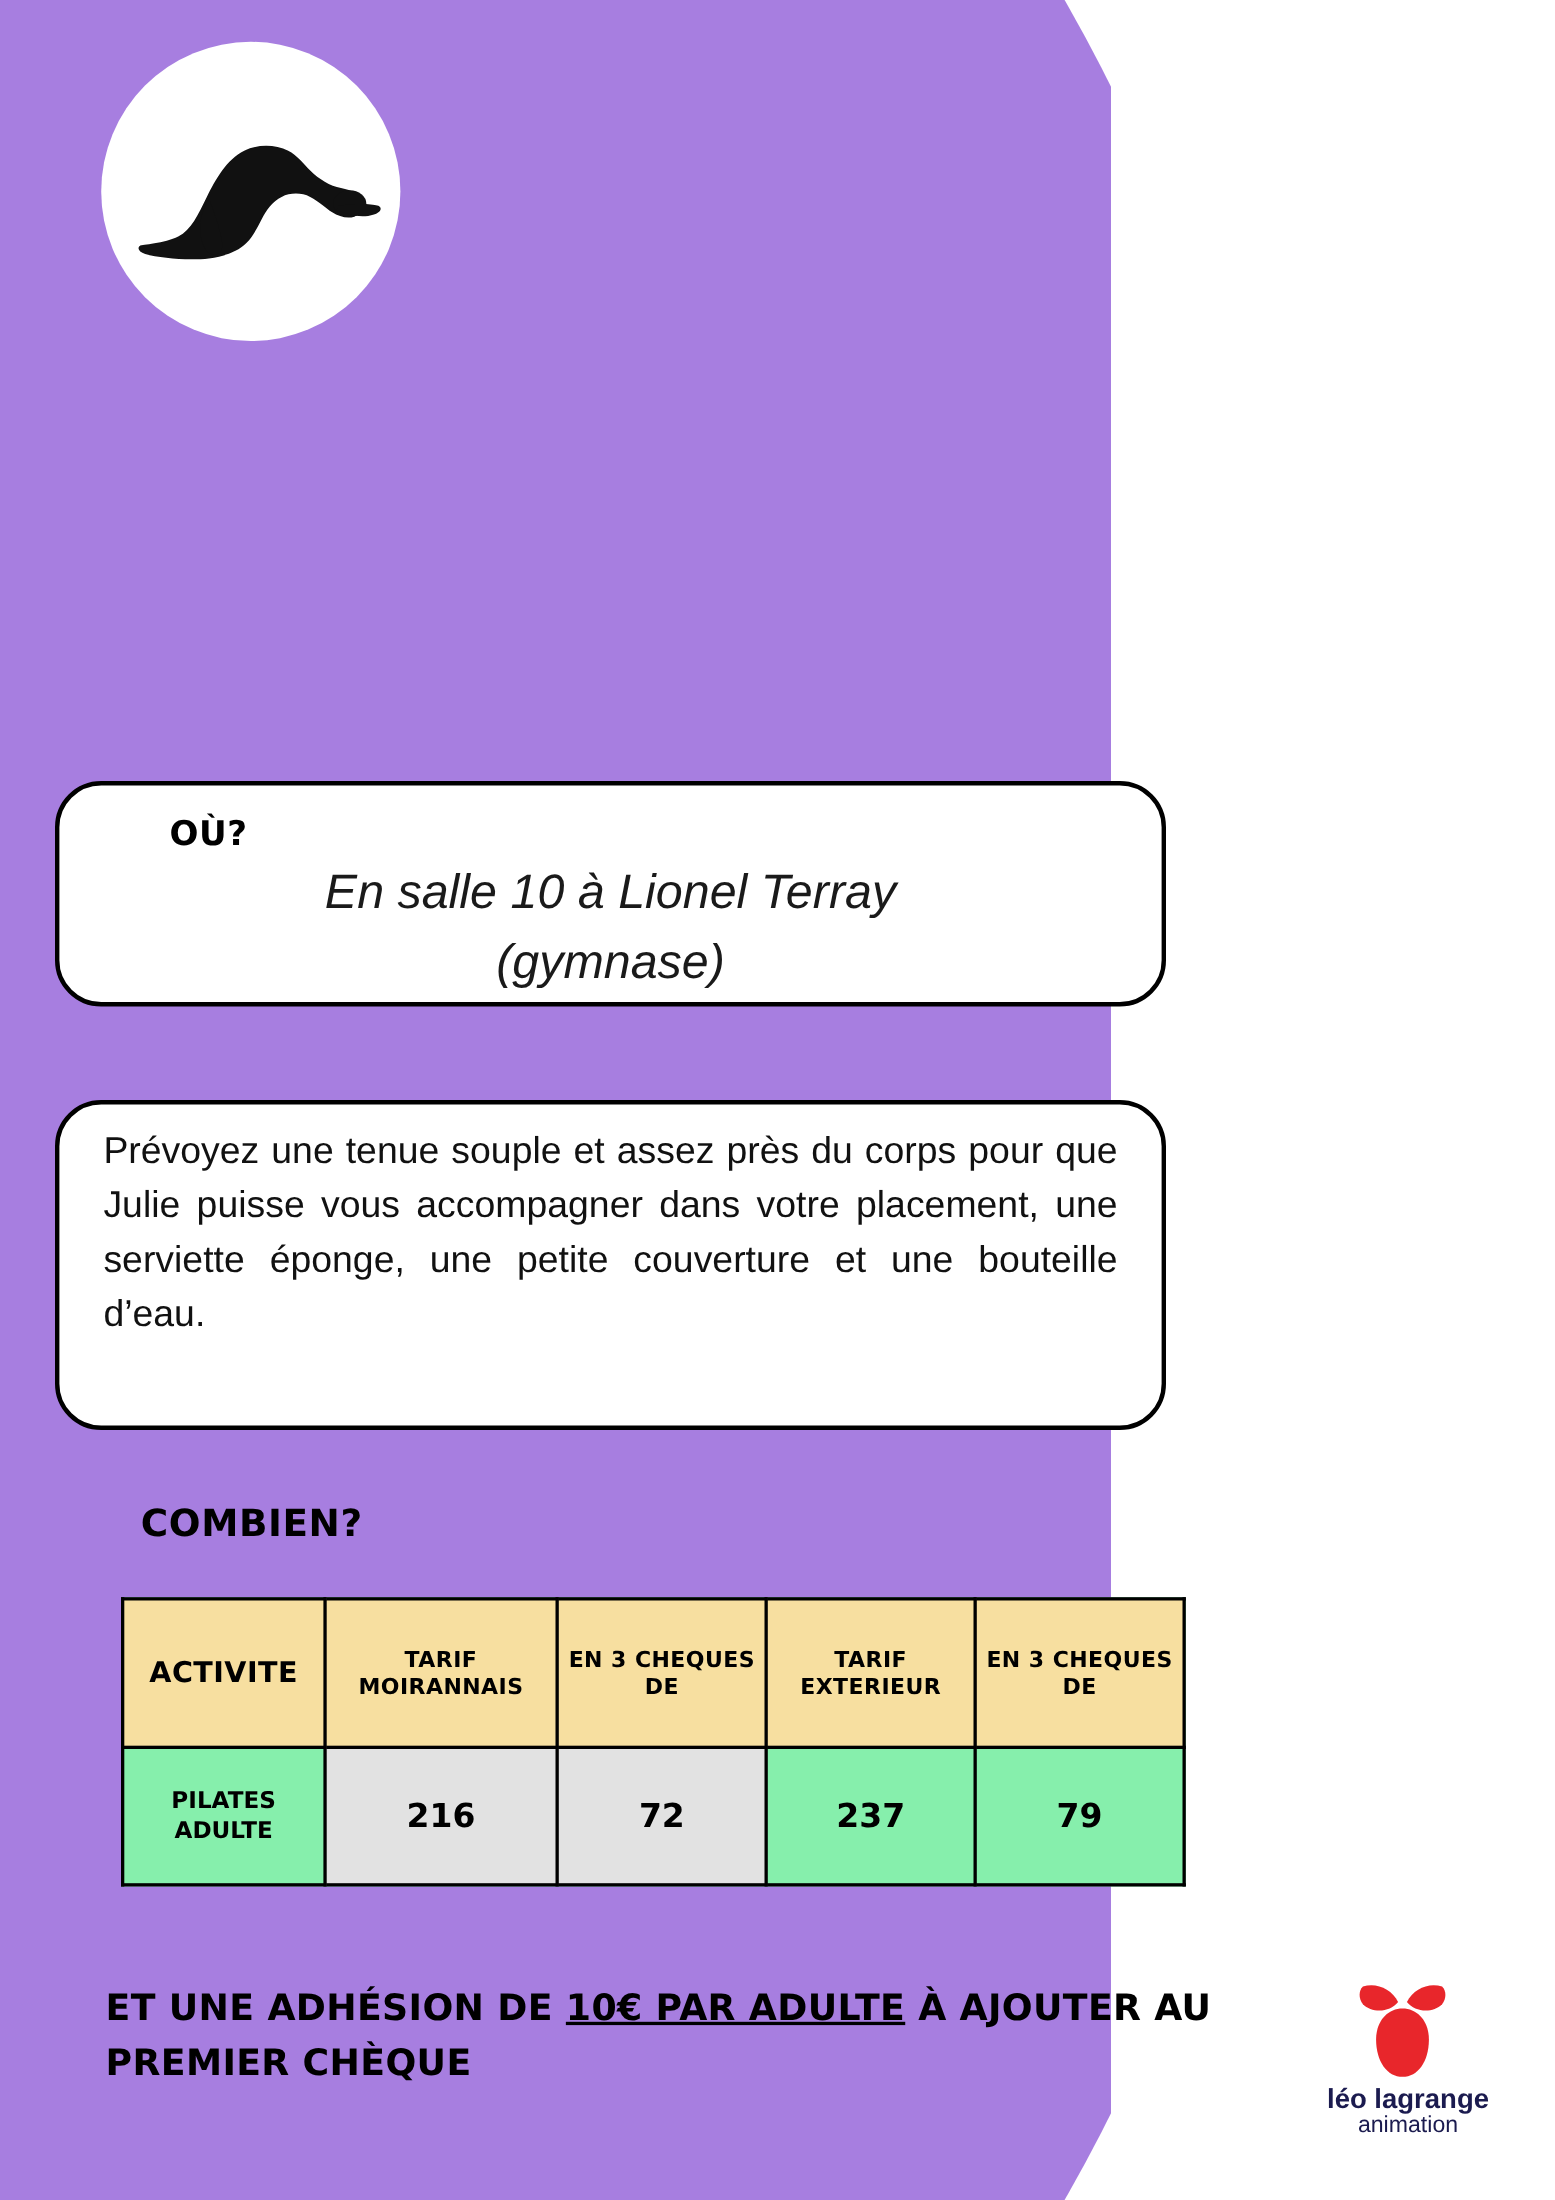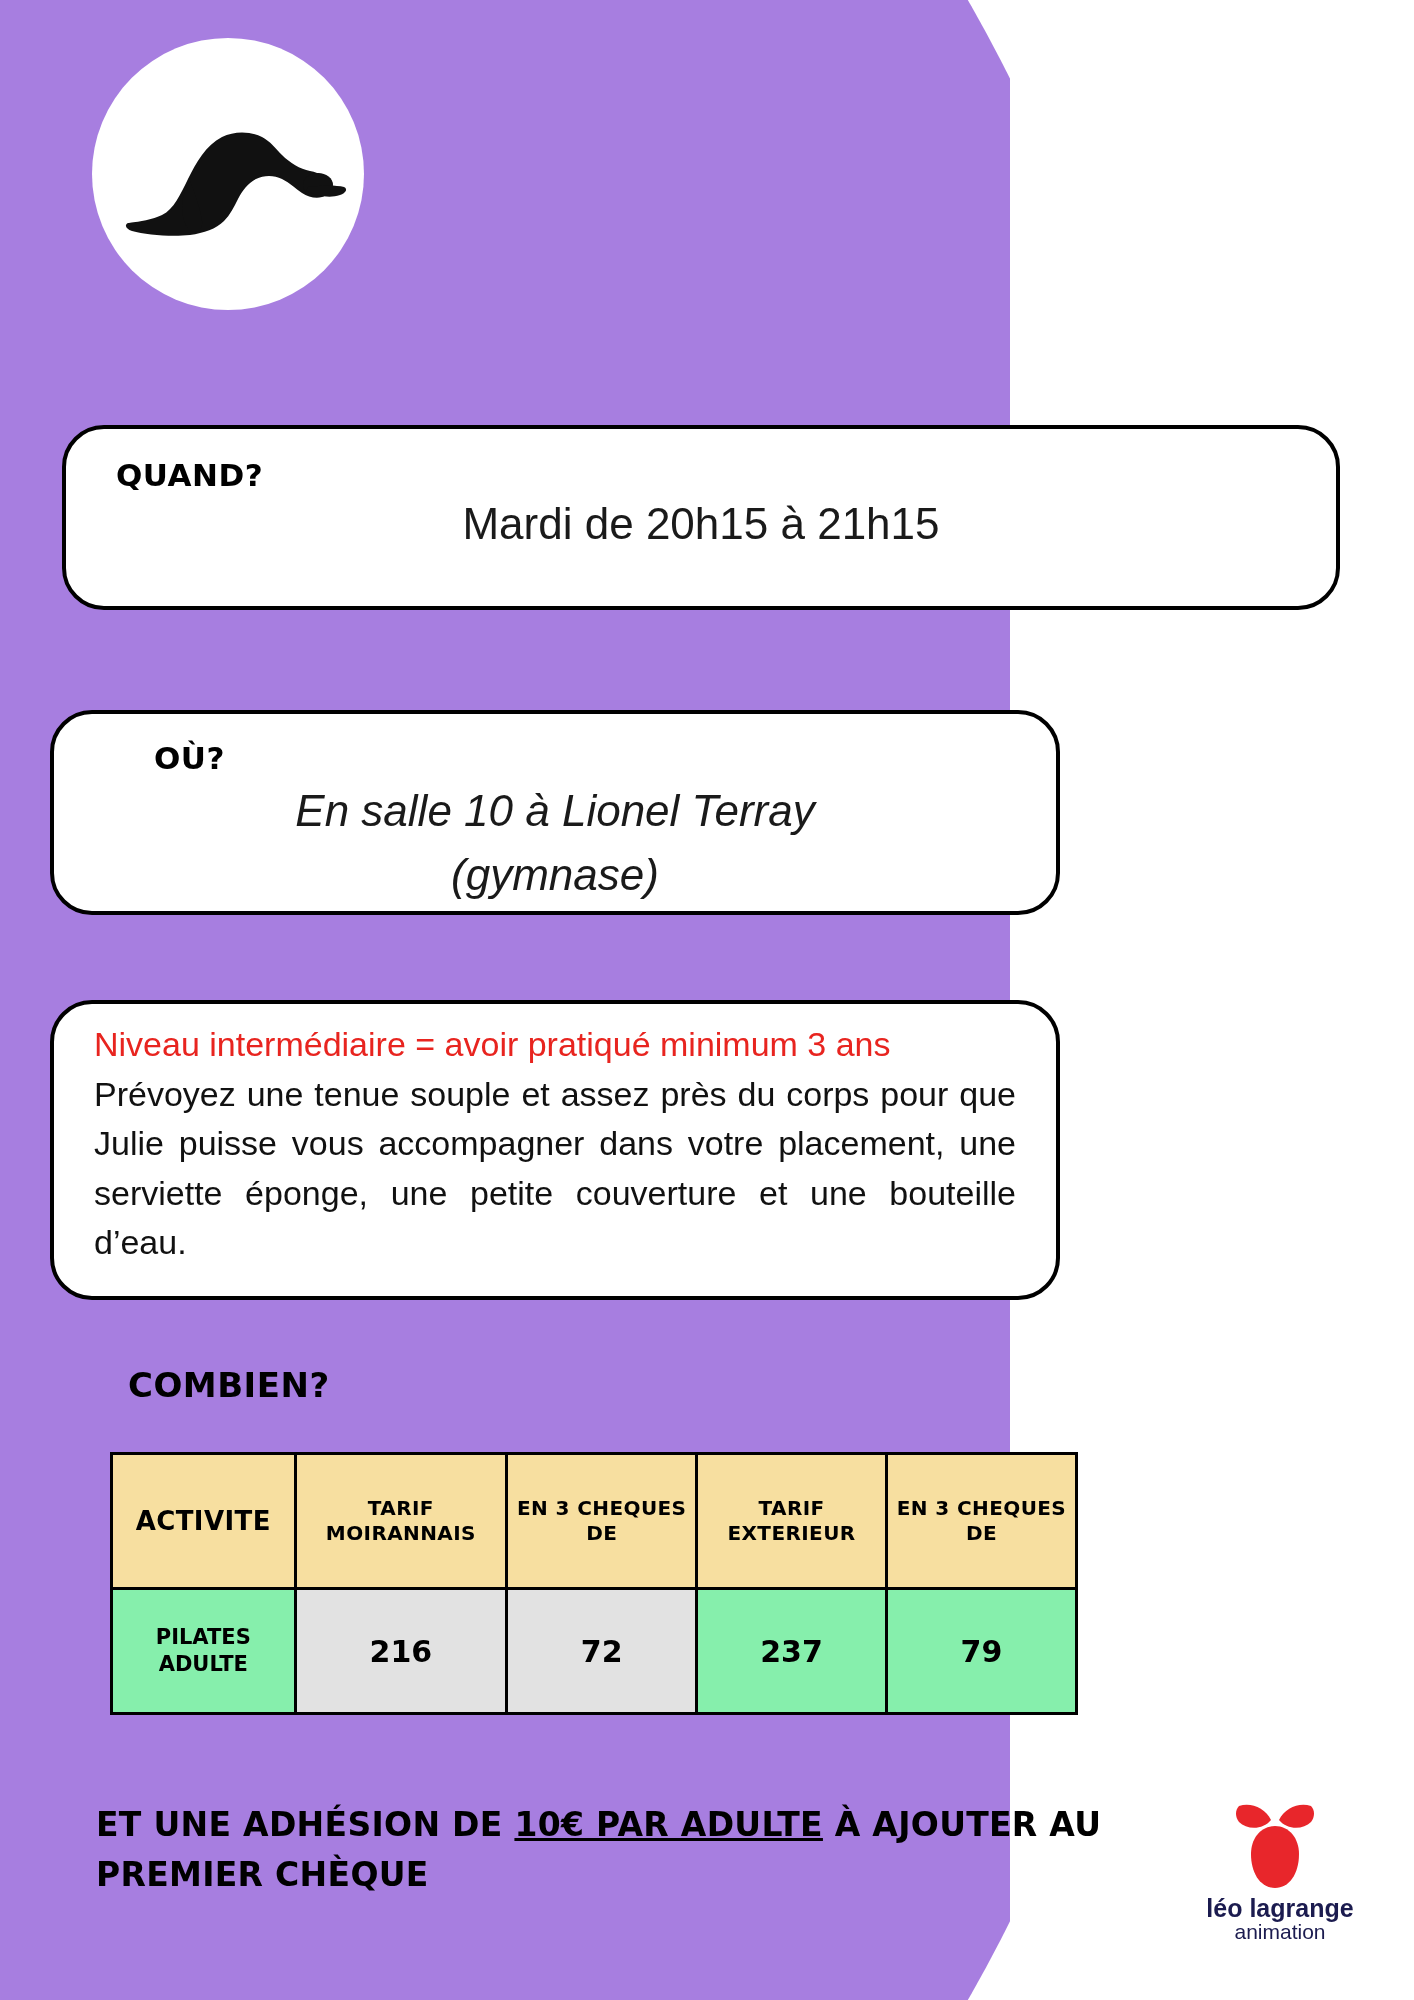--- a/index.html
+++ b/index.html
@@ -242,35 +242,30 @@
       <path fill="#111111" d="M18,128 C18,128 40,126 52,120 C64,114 70,100 78,84 C86,68 96,50 112,42 C124,36 140,36 152,42
         C160,46 166,54 172,60 C180,68 190,74 200,76 C210,78 218,82 220,88 C222,94 218,100 212,102
         C206,104 198,102 192,98 C186,94 180,88 172,84 C164,80 154,80 146,84 C138,88 132,96 128,104
         C124,112 120,120 114,126 C106,134 94,138 80,140 C62,142 36,140 22,136 C16,134 14,130 18,128 Z"></path>
       <ellipse cx="208" cy="90" rx="15" ry="12" fill="#111111"></ellipse>
       <path fill="#111111" d="M196,96 C206,100 218,104 230,100 C236,98 238,94 234,92 C226,90 212,90 198,92 Z"></path>
       <path fill="#111111" d="M80,86 C84,96 90,112 92,126 C93,134 88,138 82,136 C76,134 72,124 72,112 C72,102 76,92 80,86 Z"></path>
     </svg>
   </div>
 
-  <div class="card" id="card-quand">
-    <div class="card-label">QUAND?</div>
-    <div class="card-value">Mardi de 20h15 à 21h15</div>
-  </div>
 
   <div class="card" id="card-ou">
     <div class="card-label">OÙ?</div>
     <div class="card-value">
       <div>En salle 10 à Lionel Terray</div>
       <div>(gymnase)</div>
     </div>
   </div>
 
   <div class="card" id="card-info">
-    <div class="info-red">Niveau intermédiaire  = avoir pratiqué minimum 3 ans</div>
     <div class="info-body">Prévoyez une tenue souple et assez près du corps pour que Julie puisse vous accompagner dans votre placement, une serviette éponge, une petite couverture et une bouteille d’eau.</div>
   </div>
 
   <div class="combien-label">COMBIEN?</div>
 
   <table class="prices">
     <thead>
       <tr>
         <th class="first">ACTIVITE</th>
         <th>TARIF MOIRANNAIS</th>

